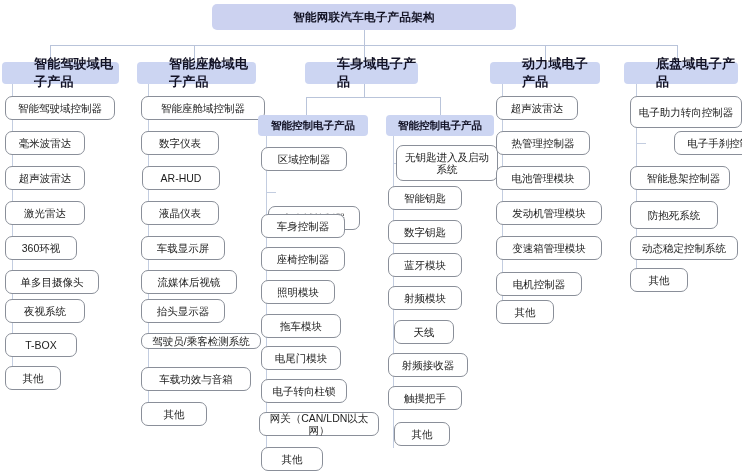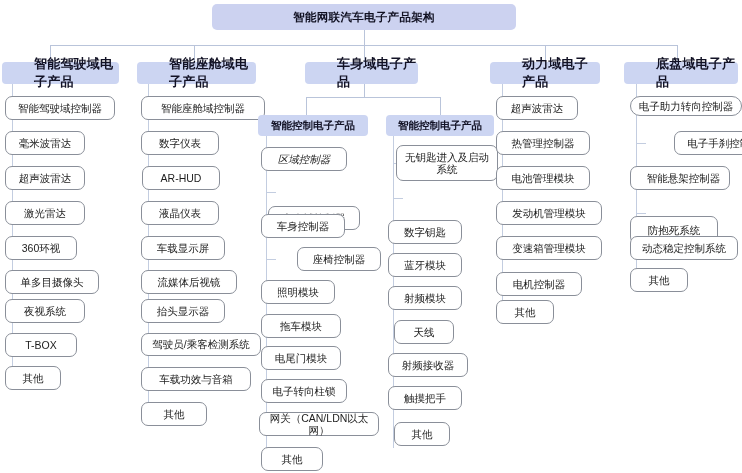--- a/index.html
+++ b/index.html
@@ -154,21 +154,21 @@
   <div class="stub" style="left:148px; top:379px; width:10px;"></div>
   <div class="stub" style="left:148px; top:414px; width:10px;"></div>
 
   <div class="leaf" style="left:141px; top:96px;  width:124px; height:24px;">智能座舱域控制器</div>
   <div class="leaf" style="left:141px; top:131px; width:78px;  height:24px;">数字仪表</div>
   <div class="leaf" style="left:142px; top:166px; width:78px;  height:24px;">AR-HUD</div>
   <div class="leaf" style="left:141px; top:201px; width:78px;  height:24px;">液晶仪表</div>
   <div class="leaf" style="left:141px; top:236px; width:84px;  height:24px;">车载显示屏</div>
   <div class="leaf" style="left:141px; top:270px; width:96px;  height:24px;">流媒体后视镜</div>
   <div class="leaf" style="left:141px; top:299px; width:84px;  height:24px;">抬头显示器</div>
-  <div class="leaf" style="left:141px; top:333px; width:120px; height:23px;">驾驶员/乘客检测系统</div>
+  <div class="leaf" style="left:141px; top:333px; width:120px; height:16px;">驾驶员/乘客检测系统</div>
   <div class="leaf" style="left:141px; top:367px; width:110px; height:24px;">车载功效与音箱</div>
   <div class="leaf" style="left:141px; top:402px; width:66px;  height:24px;">其他</div>
 
   <div class="vline" style="left:364px; top:84px; height:13px;"></div>
   <div class="hline" style="left:306px; top:97px; width:134px;"></div>
   <div class="vline" style="left:306px; top:97px; height:18px;"></div>
   <div class="vline" style="left:440px; top:97px; height:18px;"></div>
 
   <div class="sub-box" style="left:258px; top:115px; width:110px; height:21px;">智能控制电子产品</div>
   <div class="sub-box" style="left:386px; top:115px; width:108px; height:21px;">智能控制电子产品</div>
@@ -178,44 +178,45 @@
   <div class="stub" style="left:266px; top:192px; width:10px;"></div>
   <div class="stub" style="left:266px; top:226px; width:10px;"></div>
   <div class="stub" style="left:266px; top:259px; width:10px;"></div>
   <div class="stub" style="left:266px; top:292px; width:10px;"></div>
   <div class="stub" style="left:266px; top:326px; width:10px;"></div>
   <div class="stub" style="left:266px; top:358px; width:10px;"></div>
   <div class="stub" style="left:266px; top:391px; width:10px;"></div>
   <div class="stub" style="left:266px; top:424px; width:10px;"></div>
   <div class="stub" style="left:266px; top:459px; width:10px;"></div>
 
-  <div class="leaf" style="left:261px; top:147px; width:86px;  height:24px;font-style:italic;">区域控制器</div>
+  <div class="leaf" style="left:261px; top:147px; width:86px;  height:24px;">区域控制器</div>
   <div class="leaf" style="left:268px; top:180px; width:92px;  height:24px;margin-top:26px;">车身域控制器</div>
   <div class="leaf" style="left:261px; top:214px; width:84px;  height:24px;">车身控制器</div>
-  <div class="leaf" style="left:261px; top:247px; width:84px;  height:24px;margin-left:36px;">座椅控制器</div>
+  <div class="leaf" style="left:261px; top:247px; width:84px;  height:24px;">座椅控制器</div>
   <div class="leaf" style="left:261px; top:280px; width:74px;  height:24px;">照明模块</div>
   <div class="leaf" style="left:261px; top:314px; width:80px;  height:24px;text-align:right;">拖车模块</div>
   <div class="leaf" style="left:261px; top:346px; width:80px;  height:24px;">电尾门模块</div>
   <div class="leaf" style="left:261px; top:379px; width:86px;  height:24px;">电子转向柱锁</div>
   <div class="leaf" style="left:259px; top:412px; width:120px; height:24px;">网关（CAN/LDN以太网）</div>
   <div class="leaf" style="left:261px; top:447px; width:62px;  height:24px;">其他</div>
 
   <div class="spine" style="left:393px; top:136px; height:312px;"></div>
   <div class="stub" style="left:393px; top:163px; width:10px;"></div>
   <div class="stub" style="left:393px; top:198px; width:10px;"></div>
   <div class="stub" style="left:393px; top:232px; width:10px;"></div>
   <div class="stub" style="left:393px; top:265px; width:10px;"></div>
   <div class="stub" style="left:393px; top:298px; width:10px;"></div>
   <div class="stub" style="left:393px; top:332px; width:10px;"></div>
   <div class="stub" style="left:393px; top:365px; width:10px;"></div>
   <div class="stub" style="left:393px; top:398px; width:10px;"></div>
   <div class="stub" style="left:393px; top:434px; width:10px;"></div>
 
   <div class="leaf" style="left:388px; top:145px; width:102px; height:36px;margin-left:8px;">无钥匙进入及启动
 系统</div>
+  <div class="leaf" style="left:388px; top:186px; width:74px;  height:24px;">智能钥匙</div>
   <div class="leaf" style="left:388px; top:220px; width:74px;  height:24px;">数字钥匙</div>
   <div class="leaf" style="left:388px; top:253px; width:74px;  height:24px;">蓝牙模块</div>
   <div class="leaf" style="left:388px; top:286px; width:74px;  height:24px;">射频模块</div>
   <div class="leaf" style="left:394px; top:320px; width:60px;  height:24px;">天线</div>
   <div class="leaf" style="left:388px; top:353px; width:80px;  height:24px;">射频接收器</div>
   <div class="leaf" style="left:388px; top:386px; width:74px;  height:24px;">触摸把手</div>
   <div class="leaf" style="left:394px; top:422px; width:56px;  height:24px;">其他</div>
 
   <div class="spine" style="left:502px; top:84px; height:228px;"></div>
   <div class="stub" style="left:502px; top:108px; width:10px;"></div>
@@ -235,20 +236,20 @@
   <div class="leaf" style="left:496px; top:300px; width:58px;  height:24px;">其他</div>
 
   <div class="spine" style="left:636px; top:84px; height:196px;"></div>
   <div class="stub" style="left:636px; top:108px; width:10px;"></div>
   <div class="stub" style="left:636px; top:143px; width:10px;"></div>
   <div class="stub" style="left:636px; top:178px; width:10px;"></div>
   <div class="stub" style="left:636px; top:213px; width:10px;"></div>
   <div class="stub" style="left:636px; top:248px; width:10px;"></div>
   <div class="stub" style="left:636px; top:280px; width:10px;"></div>
 
-  <div class="leaf" style="left:630px; top:96px;  width:112px; height:20px;border-radius:11px;">电子助力转向控制器</div>
+  <div class="leaf" style="left:630px; top:96px;  width:112px; height:32px;">电子助力转向控制器</div>
   <div class="leaf" style="left:630px; top:131px; width:100px; height:24px;margin-left:44px;">电子手刹控制器</div>
   <div class="leaf" style="left:630px; top:166px; width:100px; height:24px;padding-left:10px;">智能悬架控制器</div>
-  <div class="leaf" style="left:630px; top:201px; width:88px;  height:28px;margin-top:15px;">防抱死系统</div>
+  <div class="leaf" style="left:630px; top:201px; width:88px;  height:28px;">防抱死系统</div>
   <div class="leaf" style="left:630px; top:236px; width:108px; height:24px;">动态稳定控制系统</div>
   <div class="leaf" style="left:630px; top:268px; width:58px;  height:24px;">其他</div>
 
 </div>
 
 </body></html>

